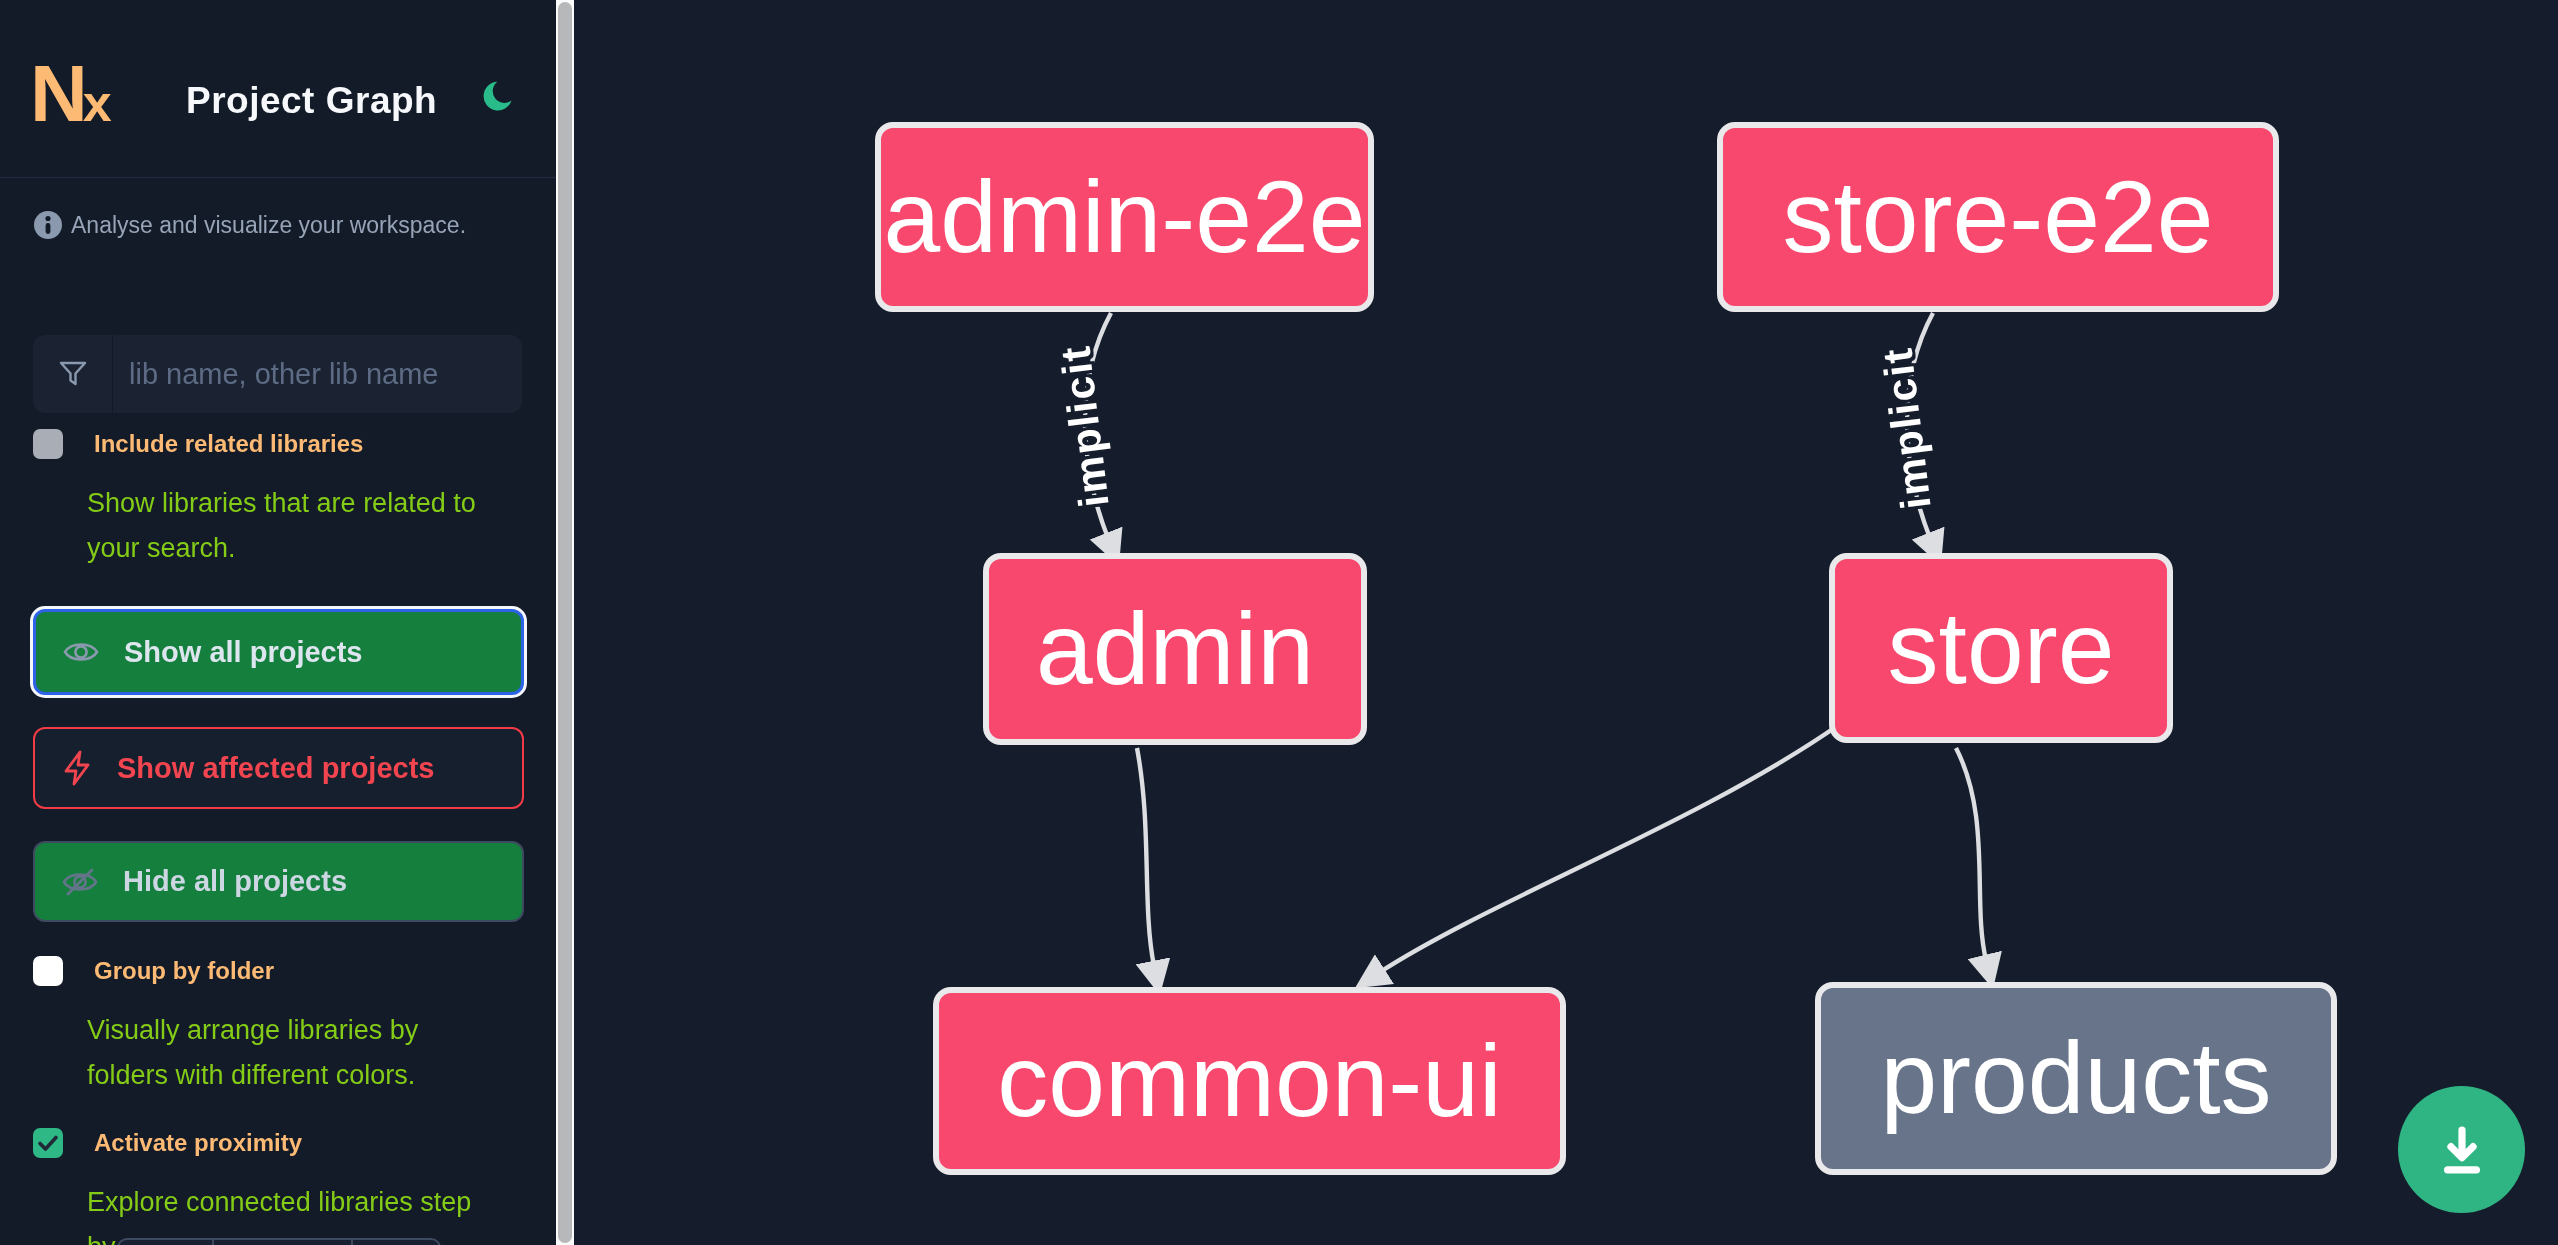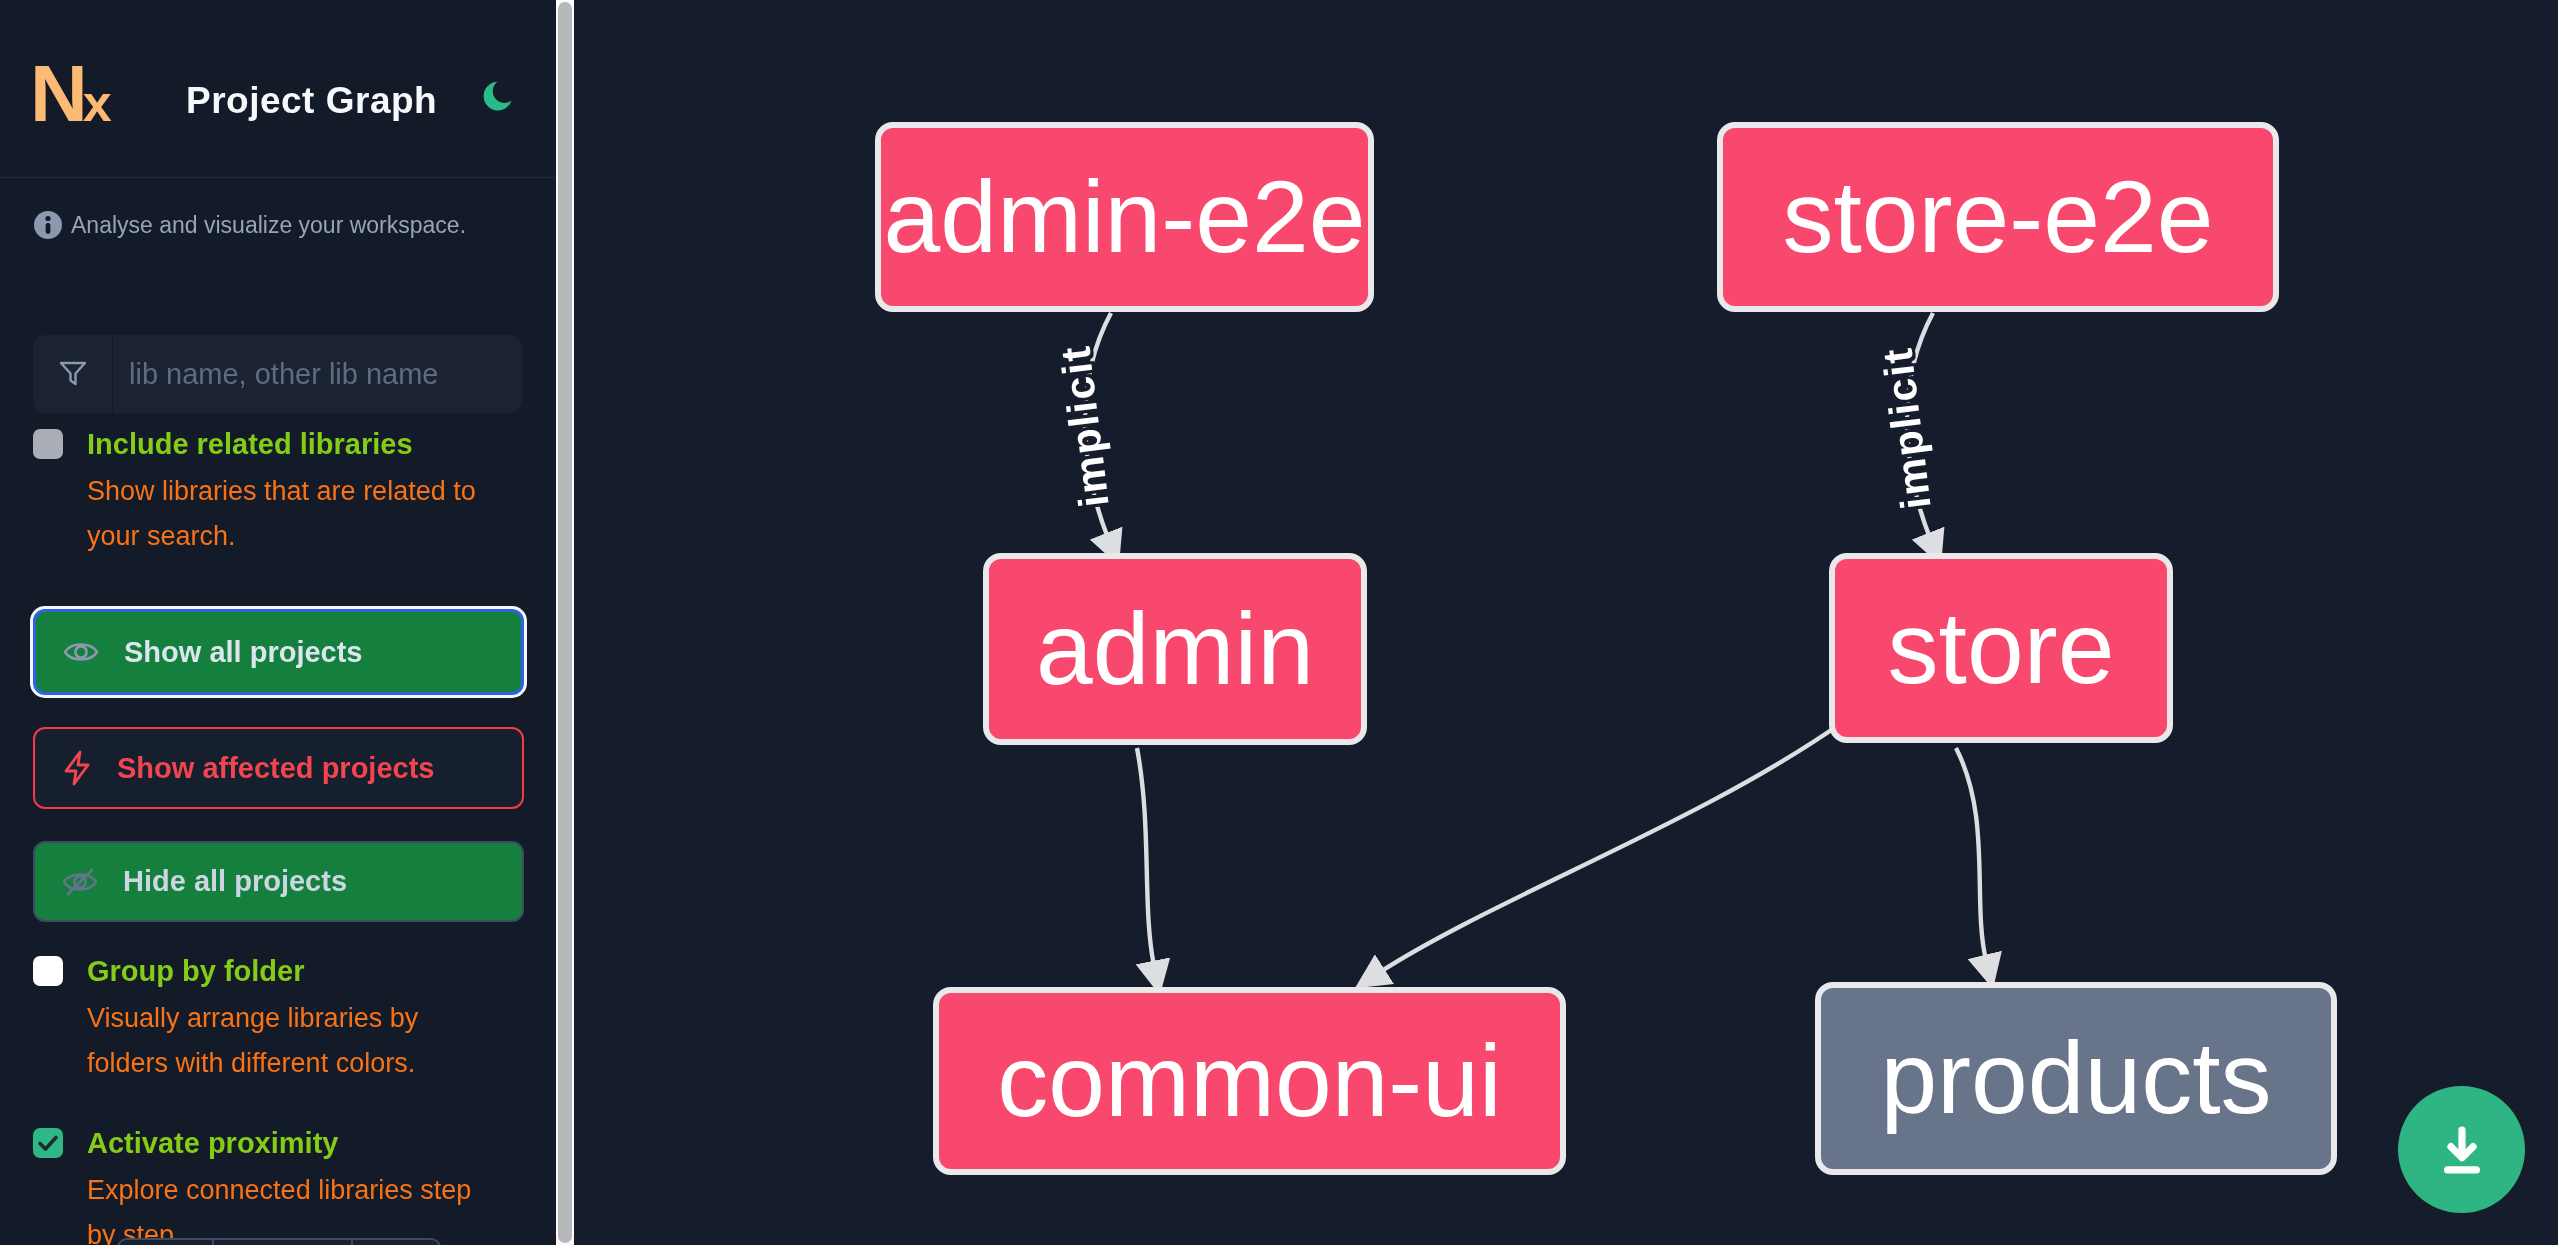--- a/index.html
+++ b/index.html
@@ -22,22 +22,22 @@
   .search .funnel-box{width:98px;height:100%;display:flex;align-items:center;justify-content:center;border-right:1px solid #121928;}
   .search input{flex:1;height:100%;background:transparent;border:none;outline:none;font-size:29px;color:#cbd5e1;padding:0 16px;}
   .search input::placeholder{color:#5d6c84;}
 
   .cb-row{position:absolute;left:33px;display:flex;gap:24px;}
   .cb{width:30px;height:30px;border-radius:7px;flex:0 0 auto;margin-top:2px;cursor:pointer;position:relative;}
   .cb.gray{background:#a9aeb6;}
   .cb.white{background:#ffffff;}
   .cb.green{background:#2eb886;}
   .cb.green svg{position:absolute;left:3px;top:3px;}
-  .cb-label{font-size:29px;font-weight:600;color:#84cc16;line-height:34px;}
-  .cb-desc{font-size:27px;color:#f97316;line-height:45px;width:400px;margin-top:8px;}
+  .cb-label{font-size:24px;font-weight:600;color:#fdba74;line-height:34px;margin-left:7px;}
+  .cb-desc{font-size:27px;color:#84cc16;line-height:45px;width:400px;margin-top:20px;}
 
   .btn{position:absolute;left:33px;width:491px;display:flex;align-items:center;gap:24px;padding:0 26px;border-radius:12px;cursor:pointer;background:#15803d;}
   .btn .lbl{font-size:29px;font-weight:600;}
   .btn.focused{top:609px;height:86px;border:3px solid #2e63e8;box-shadow:0 0 0 3px #f5f7fa;}
   .btn.focused .lbl{color:#dde5ef;}
   .btn.affected{top:727px;height:82px;border:2px solid #f23b46;background:#161f2e;}
   .btn.affected .lbl{color:#f2454f;}
   .btn.hide{top:841px;height:81px;border:2px solid #3d4a5f;}
   .btn.hide .lbl{color:#cdd7e4;}
 

